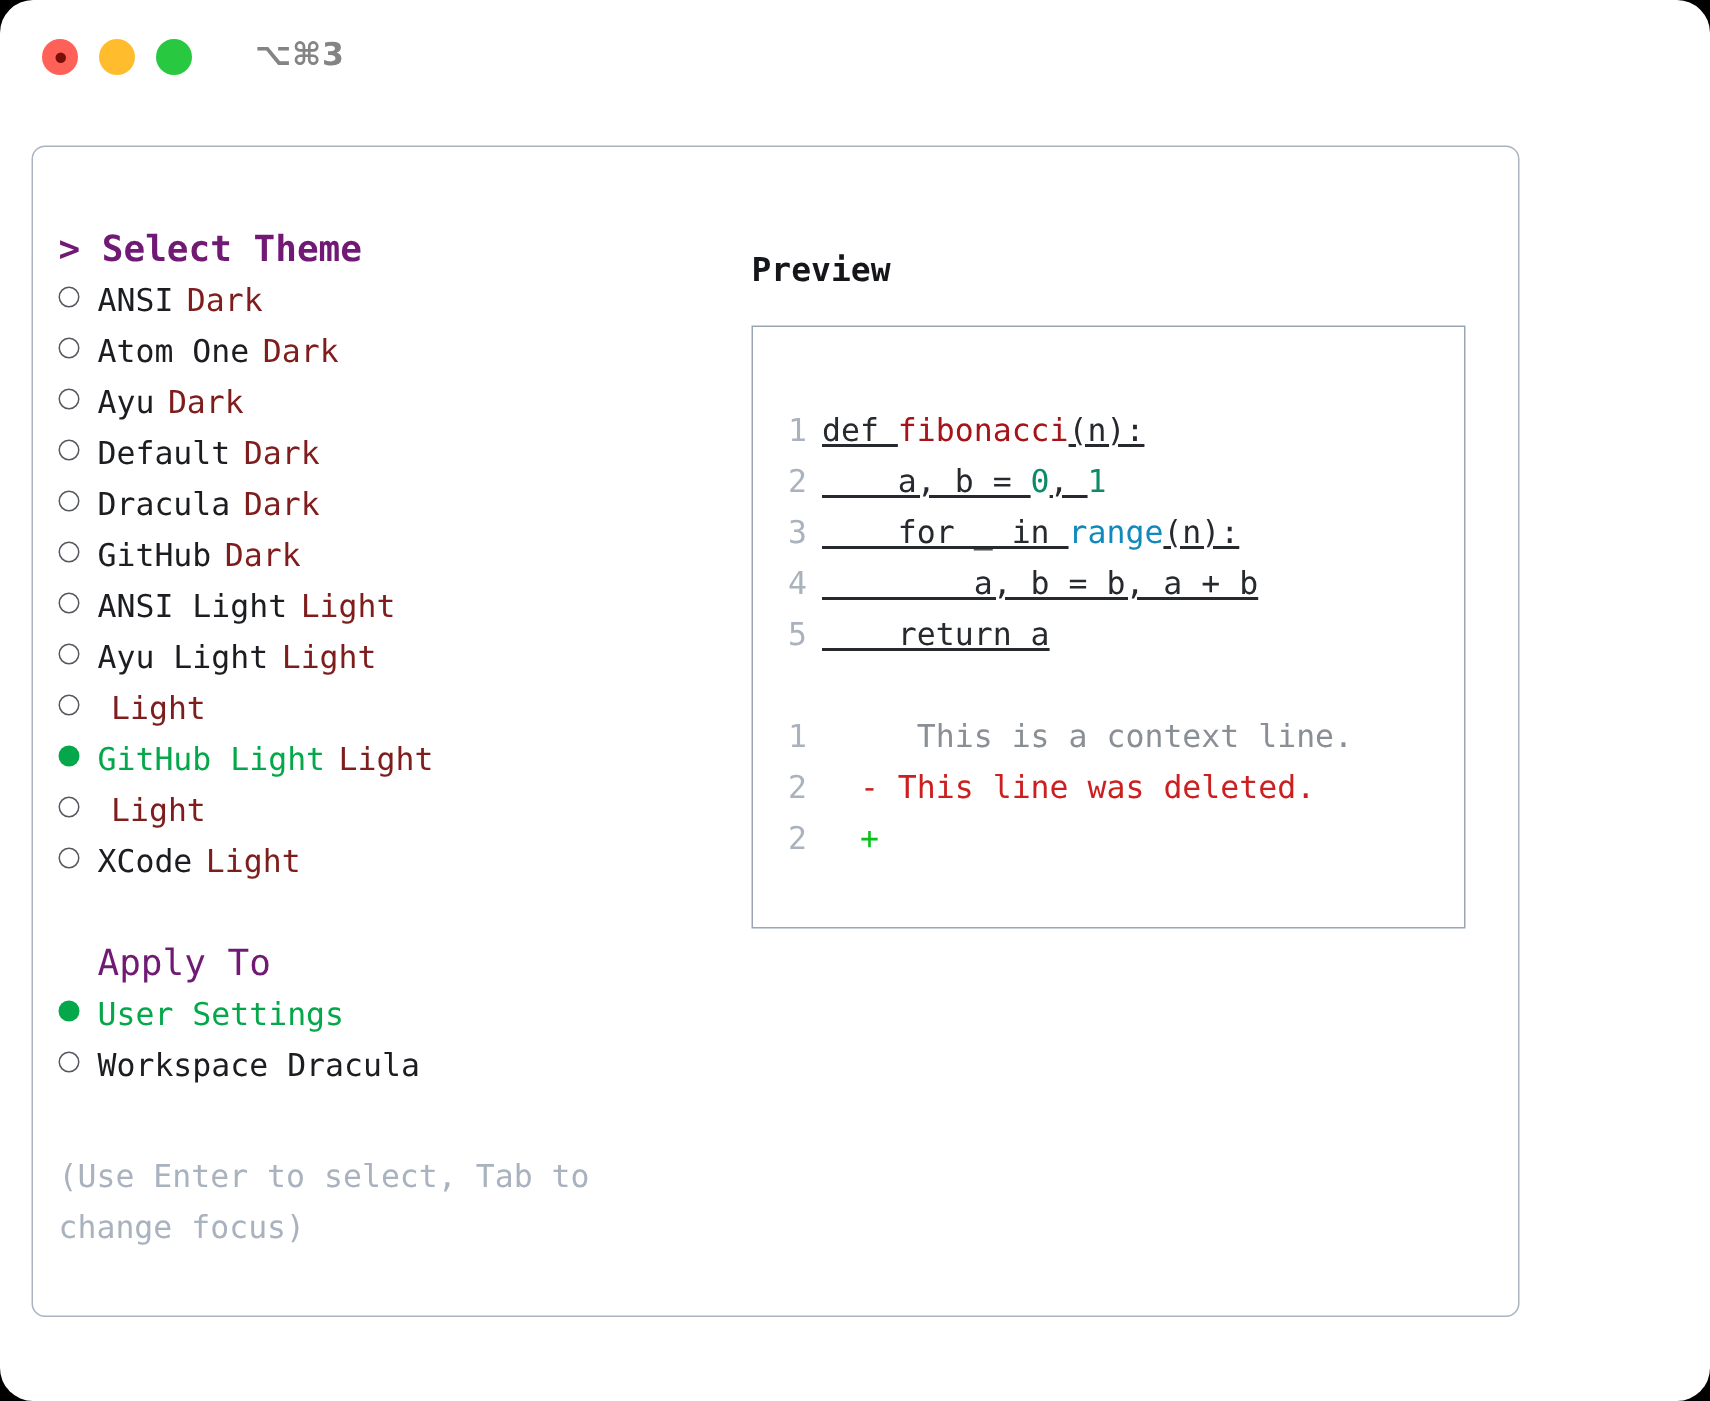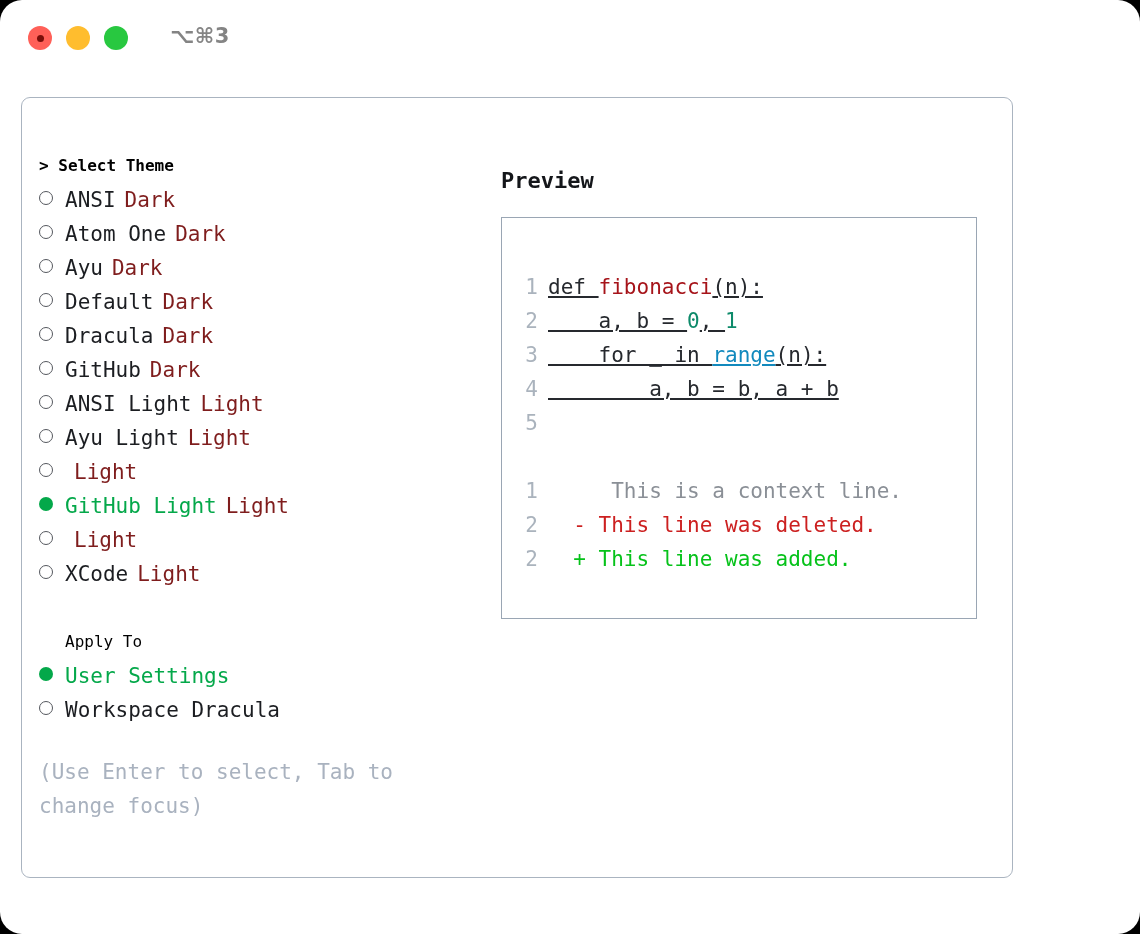--- a/index.html
+++ b/index.html
@@ -86,23 +86,23 @@
 
   
   .left-pane {
     position: absolute;
     left: 17px;
     top: 51px;
     width: 440px;
   }
 
   .section-header {
-    font-size: 16px;
-    line-height: 34px;
-    color: #000000;
+    font-size: 24px;
+    line-height: 34px;
+    color: #701a75;
     white-space: pre;
   }
   .section-header.strong { font-weight: 700; }
 
   .option-row {
     display: flex;
     align-items: baseline;
     height: 34px;
     line-height: 34px;
     font-size: 21px;
@@ -125,21 +125,21 @@
   .opt-label { color: #1b1d21; }
   .opt-label.sel { color: #04a84a; }
   .opt-kind {
     color: #7f1d1d;
     margin-left: 9px;
   }
 
   .spacer-row { height: 34px; }
 
   .hint {
-    margin-top: 28px;
+    margin-top: 40px;
     font-size: 21px;
     line-height: 34px;
     color: #a9b2bf;
     width: 400px;
   }
 
   
   .right-pane {
     position: absolute;
     left: 479px;
@@ -172,21 +172,21 @@
     width: 46px;
     text-align: right;
     color: #aab3bd;
     flex: none;
     padding-right: 10px;
     box-sizing: border-box;
   }
   .code-text { color: #26292e; text-decoration: underline; }
   .tok-fn  { color: #a6141a; }
   .tok-num { color: #0d8a6a; }
-  .tok-bi  { color: #1189bd; text-decoration: underline; }
+  .tok-bi  { color: #1189bd; }
   .gap-line { height: 34px; }
 
   .diff-ctx { color: #8a8f96; }
   .diff-del { color: #cc2020; }
   .diff-add { color: #06c21a; }
 </style>
 </head>
 <body>
 
 <div class="window">
@@ -231,25 +231,25 @@
     </div>
 
     <div class="right-pane">
       <div class="preview-title">Preview</div>
       <div class="preview-box">
         <div id="code-block">
             <div class="code-line"><span class="ln">1</span><span><span class="code-text">def </span><span class="tok-fn">fibonacci</span><span class="code-text">(n):</span></span></div>
             <div class="code-line"><span class="ln">2</span><span><span class="code-text">    a, b = </span><span class="tok-num">0</span><span class="code-text">, </span><span class="tok-num">1</span></span></div>
             <div class="code-line"><span class="ln">3</span><span><span class="code-text">    for _ in </span><span class="tok-bi">range</span><span class="code-text">(n):</span></span></div>
             <div class="code-line"><span class="ln">4</span><span><span class="code-text">        a, b = b, a + b</span></span></div>
-            <div class="code-line"><span class="ln">5</span></div>
+            <div class="code-line"><span class="ln">5</span><span><span class="code-text">    return a</span></span></div>
           </div>
         <div class="gap-line"></div>
         <div id="diff-block">
             <div class="code-line"><span class="ln">1</span><span class="diff-ctx">   </span><span class="diff-ctx">  This is a context line.</span></div>
             <div class="code-line"><span class="ln">2</span><span class="diff-del">  -</span><span class="diff-del"> This line was deleted.</span></div>
-            <div class="code-line"><span class="ln">2</span><span class="diff-add">  +</span><span class="diff-add"> This line was added.</span></div>
+            <div class="code-line"><span class="ln">2</span><span class="diff-add">  +</span></div>
           </div>
       </div>
     </div>
 
   </div>
 </div>
 
 </body></html>

